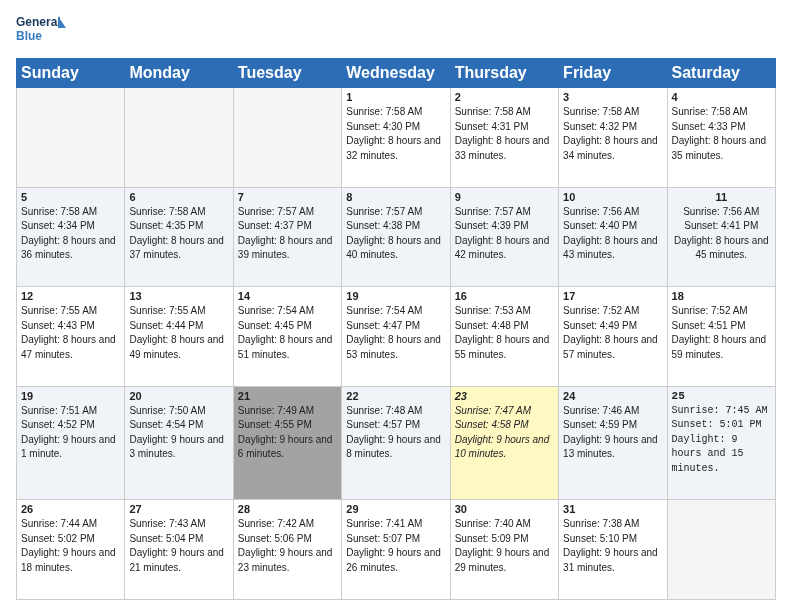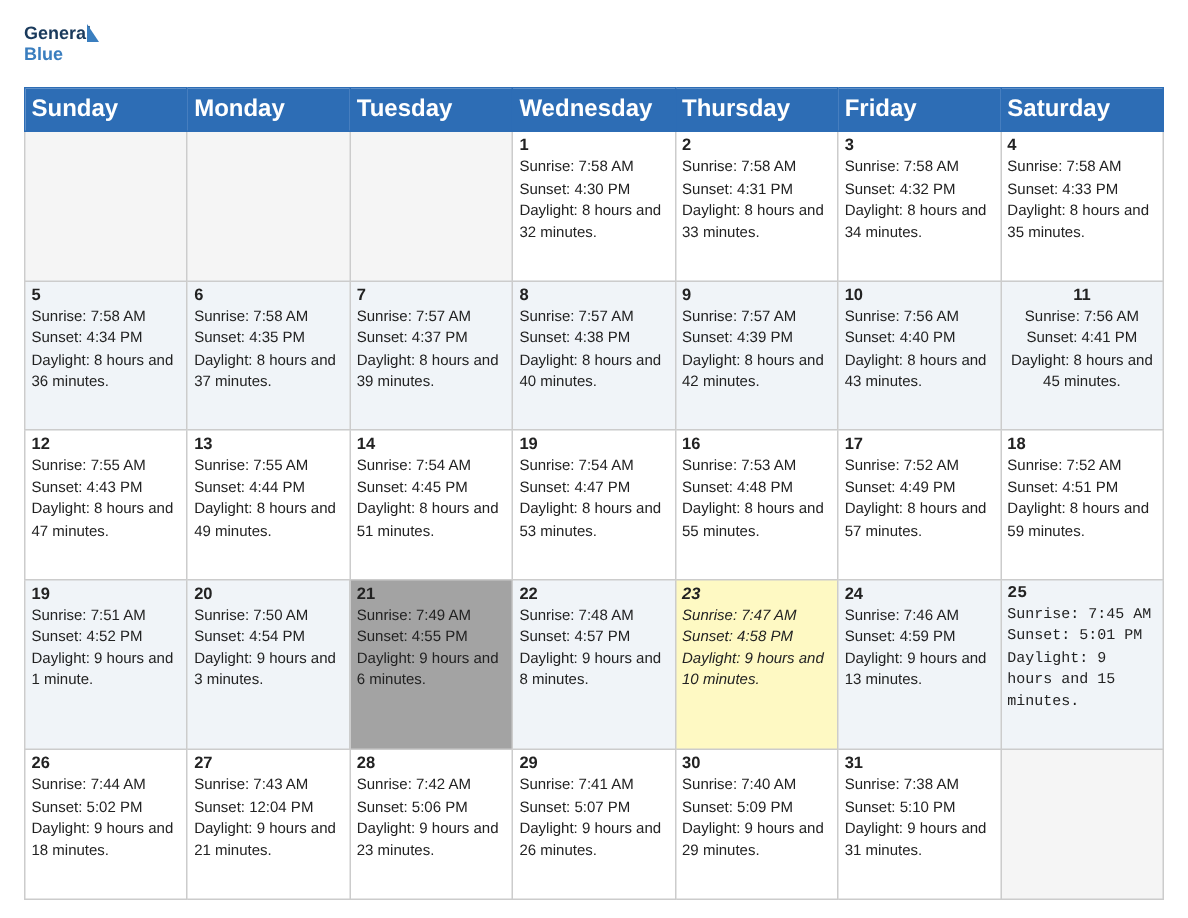--- a/index.html
+++ b/index.html
@@ -280,21 +280,21 @@
         <tr>
           <td>
             <span class="day-num">26</span>
             <div class="day-info">Sunrise: 7:44 AM
 Sunset: 5:02 PM
 Daylight: 9 hours and 18 minutes.</div>
           </td>
           <td>
             <span class="day-num">27</span>
             <div class="day-info">Sunrise: 7:43 AM
-Sunset: 12:04 PM
+Sunset: 5:04 PM
 Daylight: 9 hours and 21 minutes.</div>
           </td>
           <td>
             <span class="day-num">28</span>
             <div class="day-info">Sunrise: 7:42 AM
 Sunset: 5:06 PM
 Daylight: 9 hours and 23 minutes.</div>
           </td>
           <td>
             <span class="day-num">29</span>

